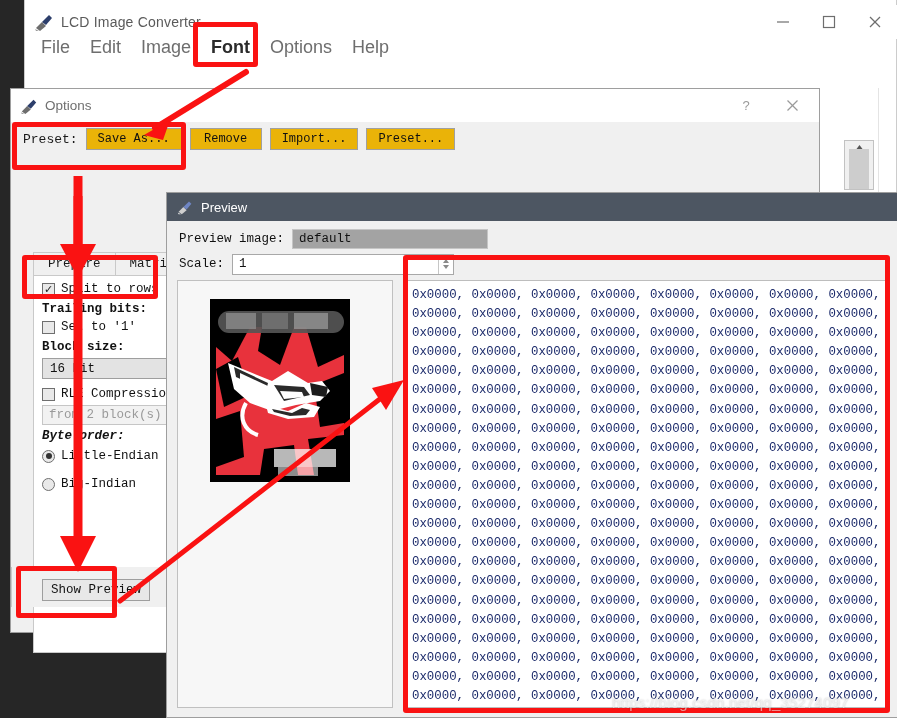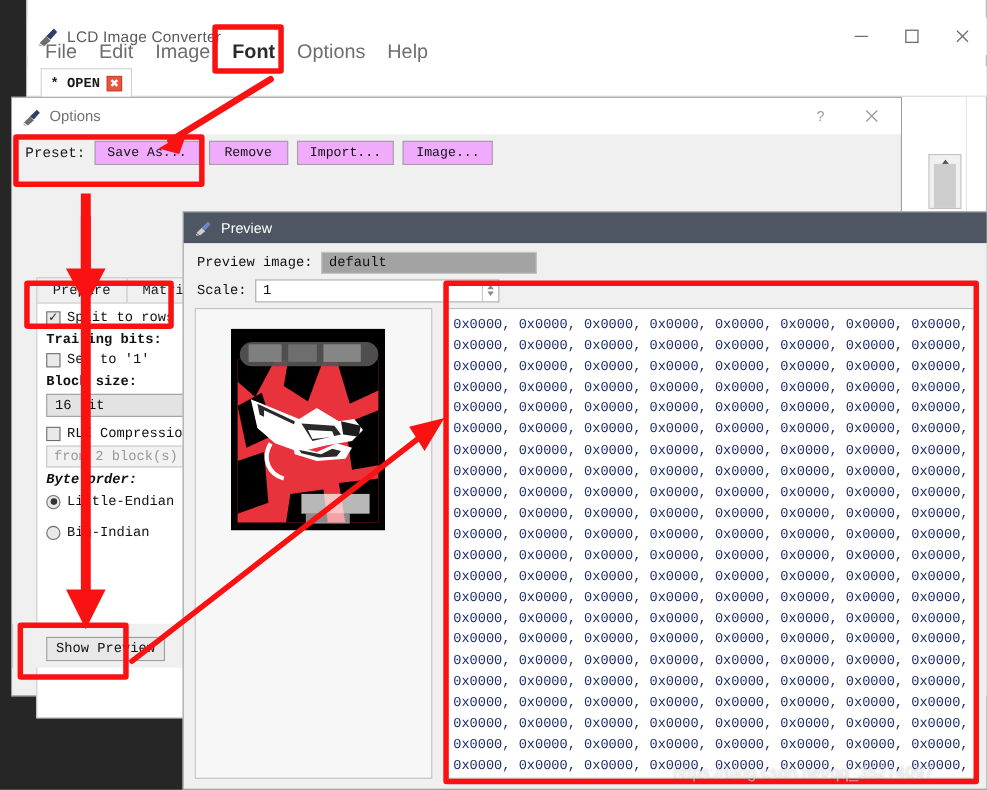--- a/index.html
+++ b/index.html
@@ -13,21 +13,21 @@
   }
   .mono { font-family: "Liberation Mono", monospace; }
 
   
   #main-window {
     position:absolute; left:24px; top:0; width:873px; height:632px;
     background:#ffffff;
     border:1px solid #cccccc; border-top:none;
   }
   #main-titlebar {
-    position:absolute; left:0; top:16px; width:873px; height:34px;
+    position:absolute; left:0; top:5px; width:873px; height:34px;
     background:#ffffff;
     display:flex; align-items:center;
   }
   #main-title-icon { width:22px; height:20px; margin-left:8px; margin-right:6px; position:relative; }
   #main-title-text {
     font-size:14px; color:#5a5a5a; letter-spacing:.2px;
   }
   .wbtns { position:absolute; right:0; top:0; height:34px; display:flex; }
   .wbtn { width:46px; height:34px; display:flex; align-items:center; justify-content:center;
           color:#5a5a5a; font-size:13px; }
@@ -93,21 +93,21 @@
     display:flex; align-items:center; padding-left:12px; gap:8px;
   }
   #preset-label { font-family:"Liberation Mono", monospace; font-size:13px; color:#1a1a1a; }
   #preset-combo {
     width:273px; height:20px; background:#e3e3e3; border:1px solid #a8a8a8;
     display:flex; align-items:center; justify-content:space-between; padding:0 4px 0 6px;
   }
   #preset-combo-text { font-family:"Liberation Mono", monospace; font-size:12.5px; color:#111; }
   .caret-down { width:0;height:0;border-left:5px solid transparent;border-right:5px solid transparent;border-top:6px solid #333; }
   .pbtn {
-    height:22px; min-width:72px; background:#f0abfc; border:1px solid #a0a0a0;
+    height:22px; min-width:72px; background:#eab308; border:1px solid #a0a0a0;
     font-family:"Liberation Mono", monospace; font-size:12px; color:#111;
     display:flex; align-items:center; justify-content:center; padding:0 11px;
   }
 
   #options-tabs {
     position:absolute; left:22px; top:163px; width:420px; height:24px; display:flex;
   }
   .otab {
     height:24px; padding:0 14px; display:flex; align-items:center;
     font-family:"Liberation Mono", monospace; font-size:12.5px; color:#1a1a1a;
@@ -249,26 +249,20 @@
 
   <div id="main-menubar">
     <span class="menu-item">File</span>
     <span class="menu-item">Edit</span>
     <span class="menu-item">Image</span>
     <span class="menu-item bold">Font</span>
     <span class="menu-item">Options</span>
     <span class="menu-item">Help</span>
   </div>
 
-  <div id="tabstrip">
-    <div id="doc-tab">
-      <span id="doc-tab-label">* OPEN</span>
-      <span id="doc-tab-close">✖</span>
-    </div>
-  </div>
 
   <div id="main-right-edge"></div>
 
   <div id="main-scroll-col">
     <div id="main-scroll-arrow">
       <svg width="9" height="7">
           <polygon points="4.5,0 9,6 0,6" fill="#555"></polygon>
         </svg>
     </div>
     <div id="main-scroll-thumb"></div>
@@ -295,21 +289,21 @@
           </svg>
       </span>
     </span>
   </div>
 
   <div id="preset-row">
     <span id="preset-label">Preset:</span>
     <span class="pbtn">Save As...</span>
     <span class="pbtn">Remove</span>
     <span class="pbtn">Import...</span>
-    <span class="pbtn">Image...</span>
+    <span class="pbtn">Preset...</span>
   </div>
 
   <div id="options-tabs">
     <div class="otab">Prepare</div>
     <div class="otab">Matrix</div>
     <div class="otab">Reordering</div>
     <div class="otab active">Image</div>
     <div class="otab">Font</div>
     <div class="otab">Templates</div>
   </div>

